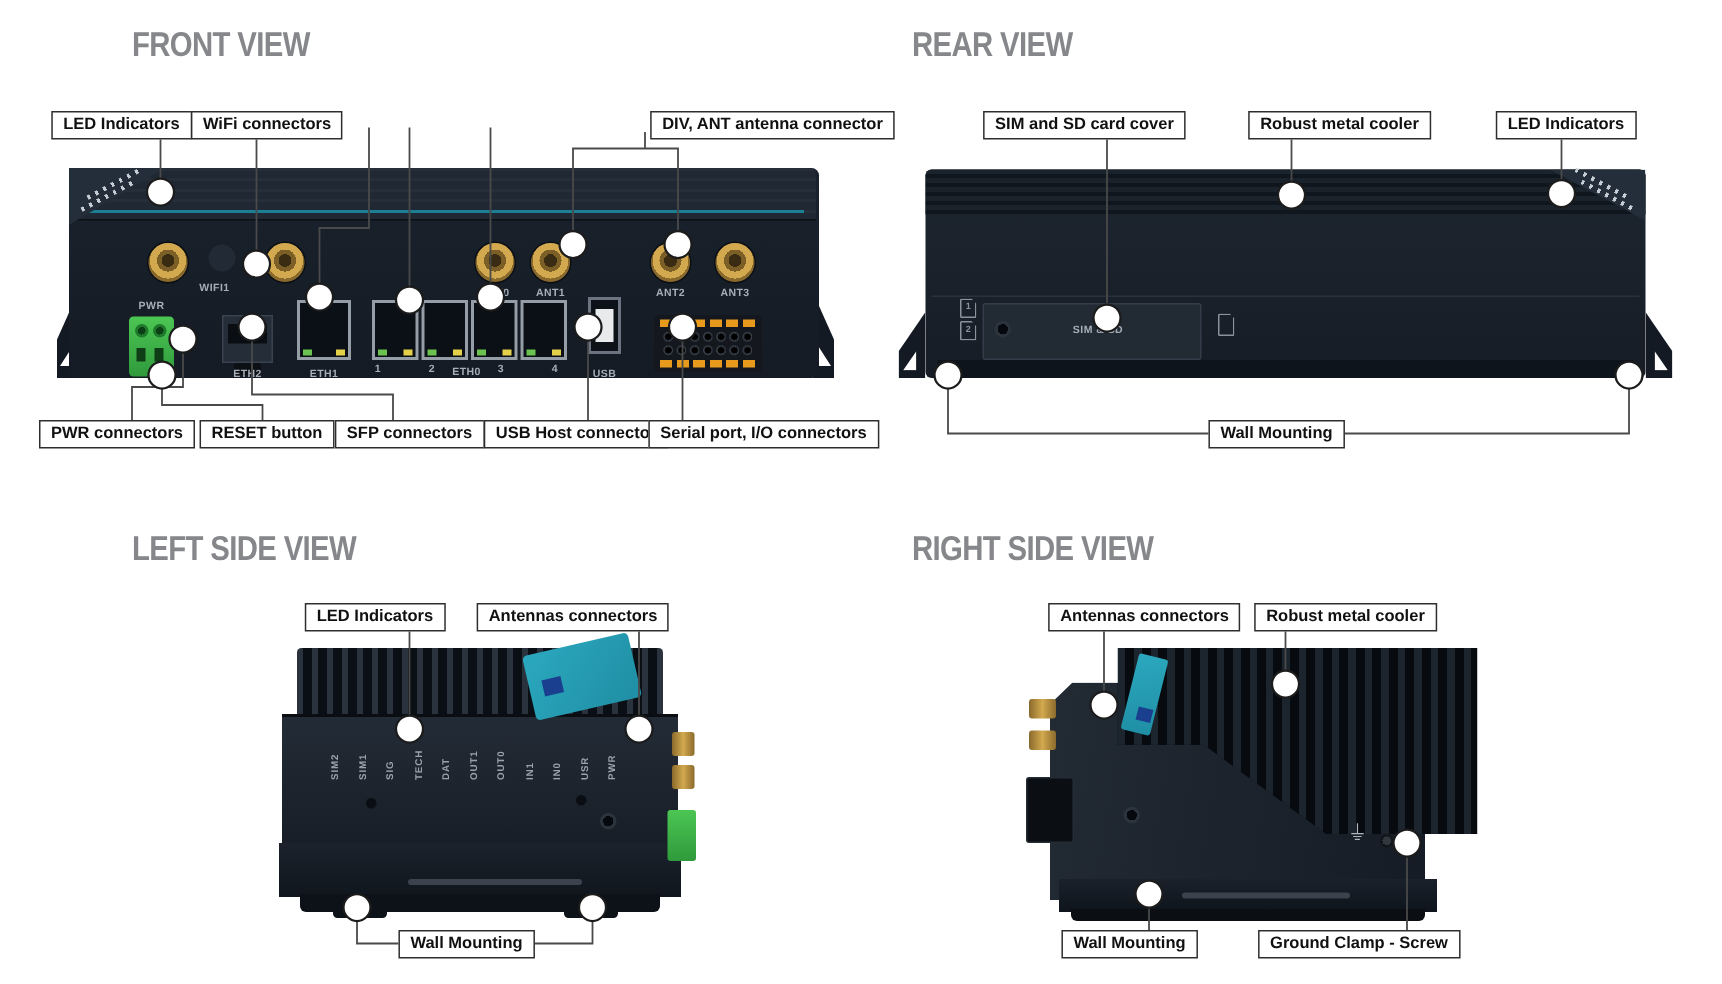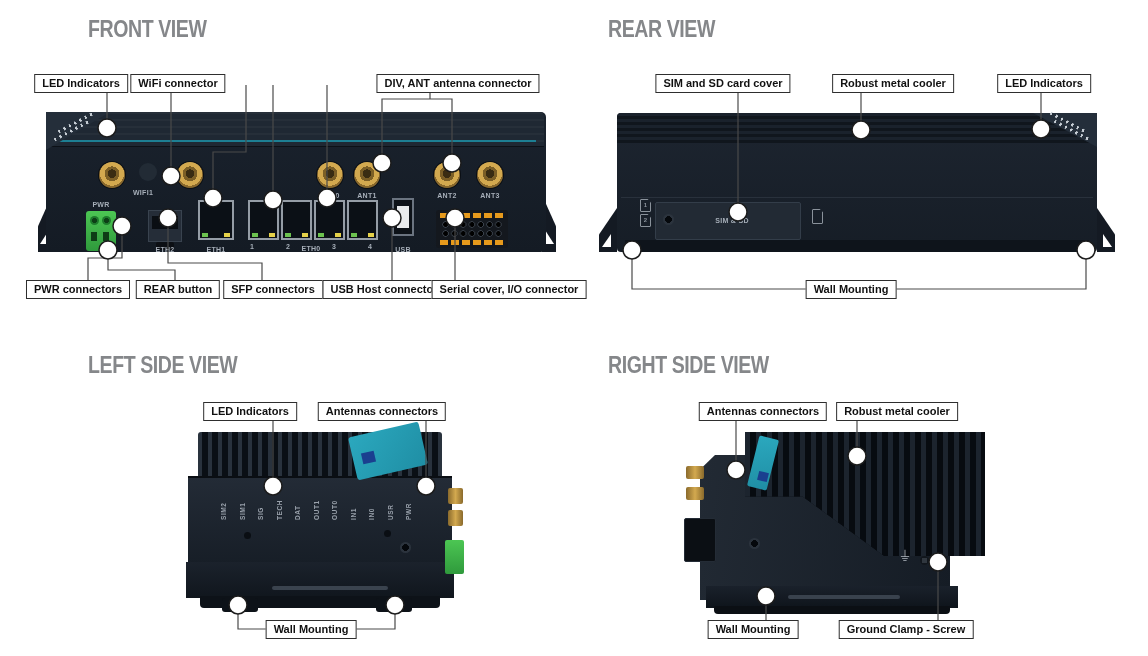--- a/index.html
+++ b/index.html
@@ -212,28 +212,28 @@
       <circle cx="238" cy="605" r="9"></circle>
         <circle cx="395" cy="605" r="9"></circle>
       <circle cx="736" cy="470" r="9"></circle>
         <circle cx="857" cy="456" r="9"></circle>
       <circle cx="766" cy="596" r="9"></circle>
         <circle cx="938" cy="562" r="9"></circle>
     </g>
   </svg>
 
   <div class="lbl" style="left:81px;top:74px">LED Indicators</div>
-  <div class="lbl" style="left:178px;top:74px">WiFi connector</div>
-  <div class="lbl" style="left:458px;top:74px">DIV, ANT antenna connector</div>
+  <div class="lbl" style="left:178px;top:74px">WiFi connectors</div>
+  <div class="lbl" style="left:515px;top:74px">DIV, ANT antenna connector</div>
 
   <div class="lbl" style="left:78px;top:280px">PWR connectors</div>
-  <div class="lbl" style="left:178px;top:280px">REAR button</div>
+  <div class="lbl" style="left:178px;top:280px">RESET button</div>
   <div class="lbl" style="left:273px;top:280px">SFP connectors</div>
   <div class="lbl" style="left:384px;top:280px">USB Host connector</div>
-  <div class="lbl" style="left:509px;top:280px">Serial cover, I/O connector</div>
+  <div class="lbl" style="left:509px;top:280px">Serial port, I/O connectors</div>
 
   <div class="lbl" style="left:723px;top:74px">SIM and SD card cover</div>
   <div class="lbl" style="left:893px;top:74px">Robust metal cooler</div>
   <div class="lbl" style="left:1044px;top:74px">LED Indicators</div>
   <div class="lbl" style="left:851px;top:280px">Wall Mounting</div>
 
   <div class="lbl" style="left:250px;top:402px">LED Indicators</div>
   <div class="lbl" style="left:382px;top:402px">Antennas connectors</div>
   <div class="lbl" style="left:311px;top:620px">Wall Mounting</div>
 

